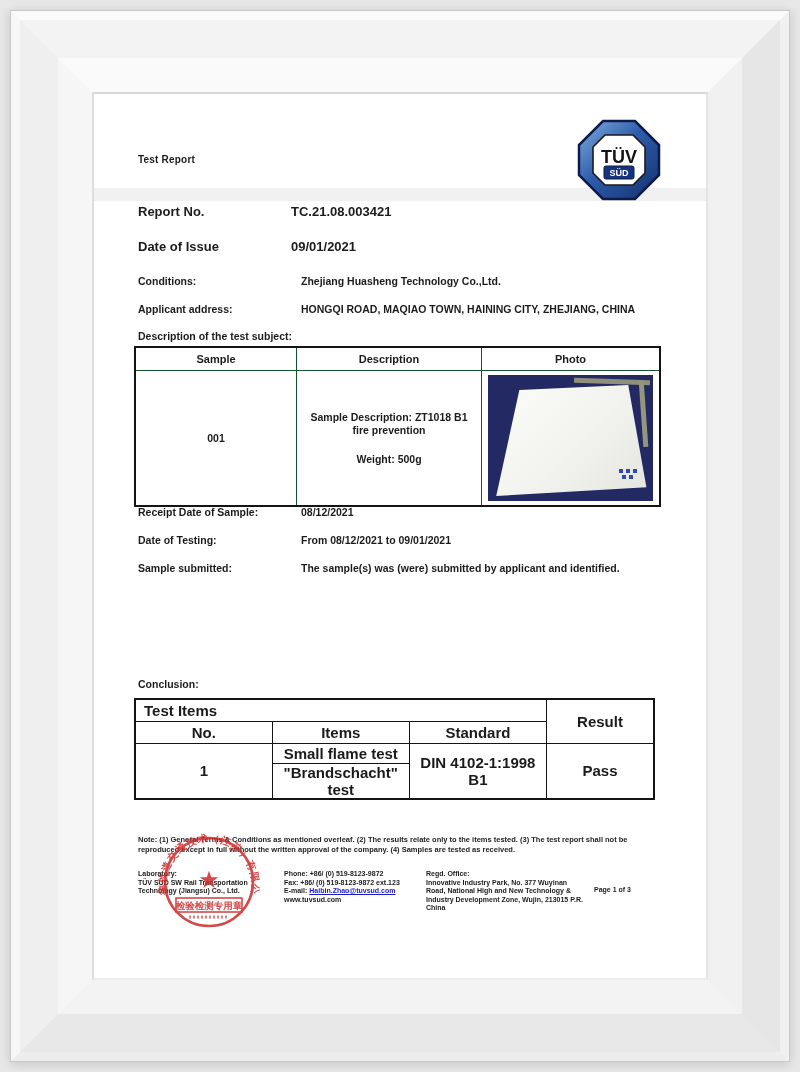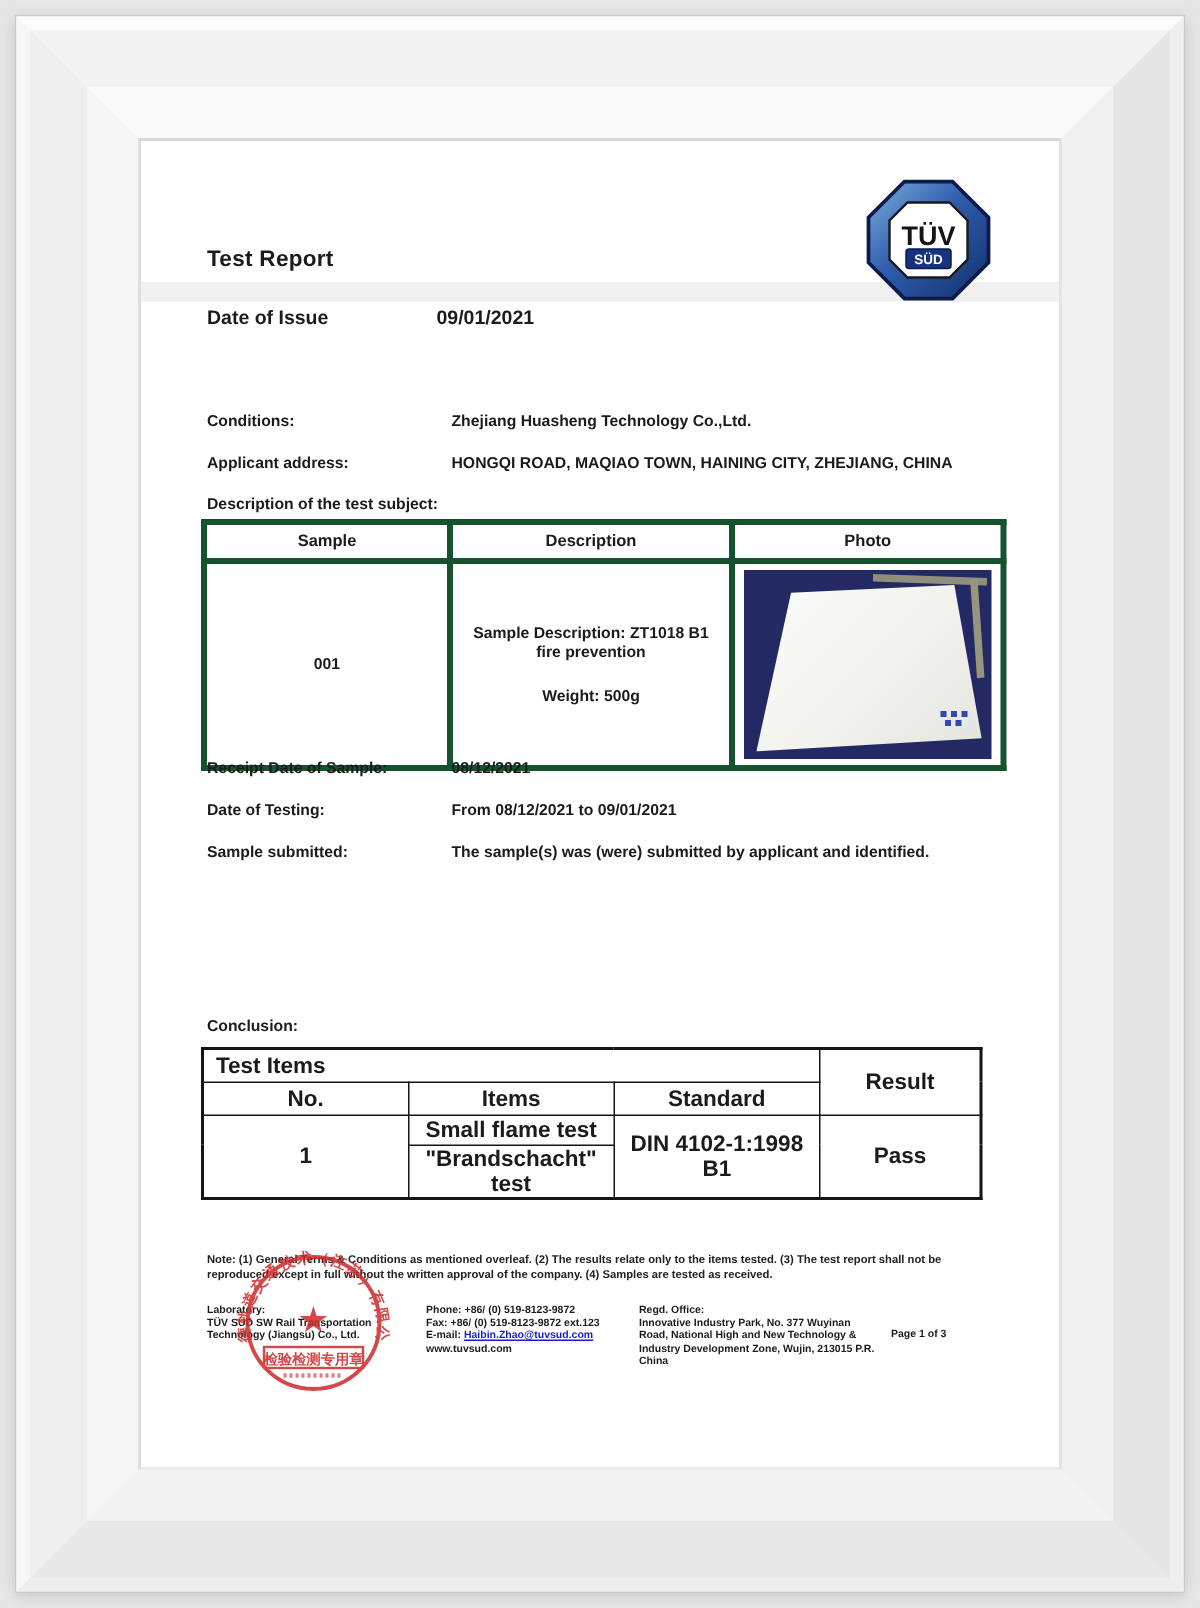--- a/index.html
+++ b/index.html
@@ -22,32 +22,32 @@
   .band-c{position:absolute;inset:0;border:34px solid;
     border-color:#fafafa #f1f1f1 #f3f3f3 #f6f6f6;}
   .lip{position:absolute;inset:0;border:2px solid;
     border-color:#d8d8d8 #e4e4e4 #ececec #dedede;}
   
   .doc{
     position:absolute;inset:0;background:#ffffff;color:#1b1b1b;
     font-weight:bold;
   }
   .scan-band{position:absolute;left:0;top:94px;width:100%;height:13px;background:#f1f1f1;}
-  .doc-title{position:absolute;left:44px;top:70px;font-size:15px;letter-spacing:.2px;}
+  .doc-title{position:absolute;left:44px;top:60px;font-size:10px;letter-spacing:.2px;}
   .logo{position:absolute;left:482px;top:24px;width:86px;height:84px;}
   .meta{position:absolute;left:44px;top:110px;font-size:13px;}
   .meta .kv{display:flex;margin-bottom:20px;}
   .meta .k{width:153px;}
   .applicant{position:absolute;left:44px;top:181px;font-size:10.5px;}
   .applicant .kv{display:flex;margin-bottom:16px;}
   .applicant .k{width:163px;}
   .desc-heading{position:absolute;left:44px;top:236px;font-size:10.5px;}
   table{border-collapse:collapse;}
   .t1{position:absolute;left:40px;top:252px;width:521px;table-layout:fixed;}
-  .t1,.t1 th,.t1 td{border:4px solid #14532d;}
+  .t1,.t1 th,.t1 td{border:1px solid #14532d;}
   .t1{border:2px solid #141414;}
   .t1 th{height:22px;font-size:11px;text-align:center;padding:0;}
   .t1 td{height:134px;font-size:10.5px;text-align:center;vertical-align:middle;padding:0;}
   .col-sample{width:160px;}.col-desc{width:184px;}.col-photo{width:177px;}
   .desc-cell p{margin:0 6px;line-height:13px;}
   .desc-gap{height:16px;}
   
   .photo{position:relative;width:165px;height:126px;margin:3px auto;background:#232a63;overflow:hidden;}
   .sheet{
     position:absolute;left:0;top:0;width:100%;height:100%;
@@ -103,20 +103,24 @@
         </defs>
         <polygon points="27,3 59,3 83,27 83,57 59,81 27,81 3,57 3,27" fill="url(#lg)" stroke="#0d1b4c" stroke-width="2.5"></polygon>
         <polygon points="29,17 57,17 69,29 69,55 57,67 29,67 17,55 17,29" fill="#ffffff" stroke="#1a1a1a" stroke-width="1.6"></polygon>
         <text x="43" y="45" font-size="18" font-weight="bold" fill="#141414" text-anchor="middle" font-family="Liberation Sans, sans-serif">TÜV</text>
         <rect x="28" y="48" width="30" height="13" rx="2" fill="#16337f" stroke="#0d1b4c"></rect>
         <text x="43" y="58" font-size="9" font-weight="bold" fill="#ffffff" text-anchor="middle" font-family="Liberation Sans, sans-serif">SÜD</text>
       </svg>
 
       <div class="meta">
         <div class="kv">
+          <span class="k">Report No.</span>
+          <span class="v">TC.21.08.003421</span>
+        </div>
+        <div class="kv">
           <span class="k">Date of Issue</span>
           <span class="v">09/01/2021</span>
         </div>
       </div>
 
       <div class="applicant">
         <div class="kv">
           <span class="k">Conditions:</span>
           <span class="v">Zhejiang Huasheng Technology Co.,Ltd.</span>
         </div>

